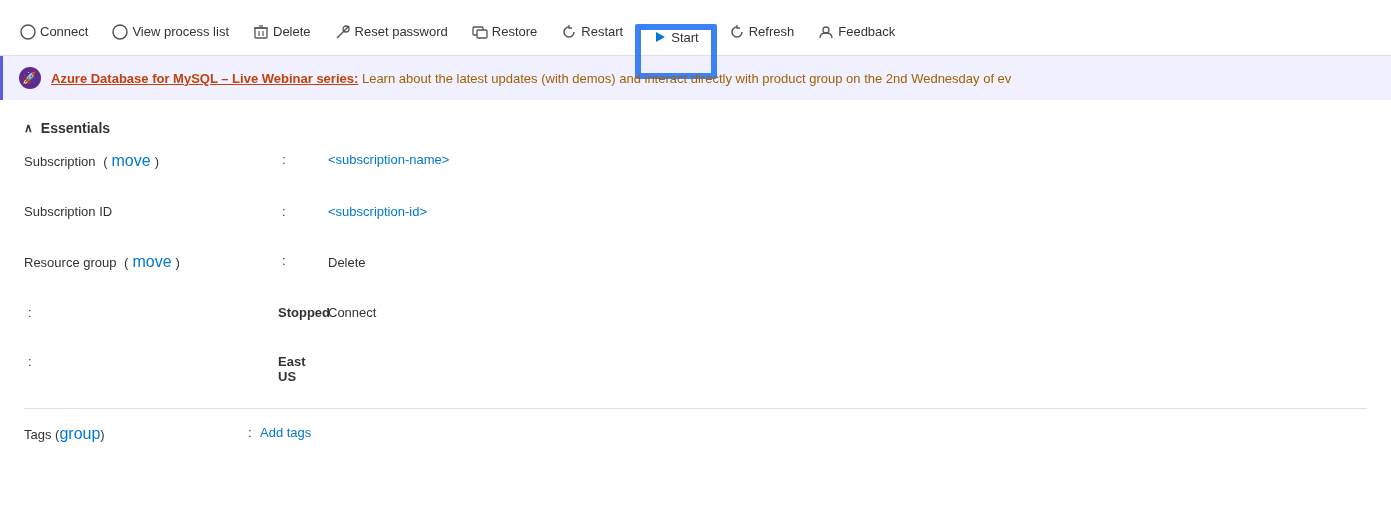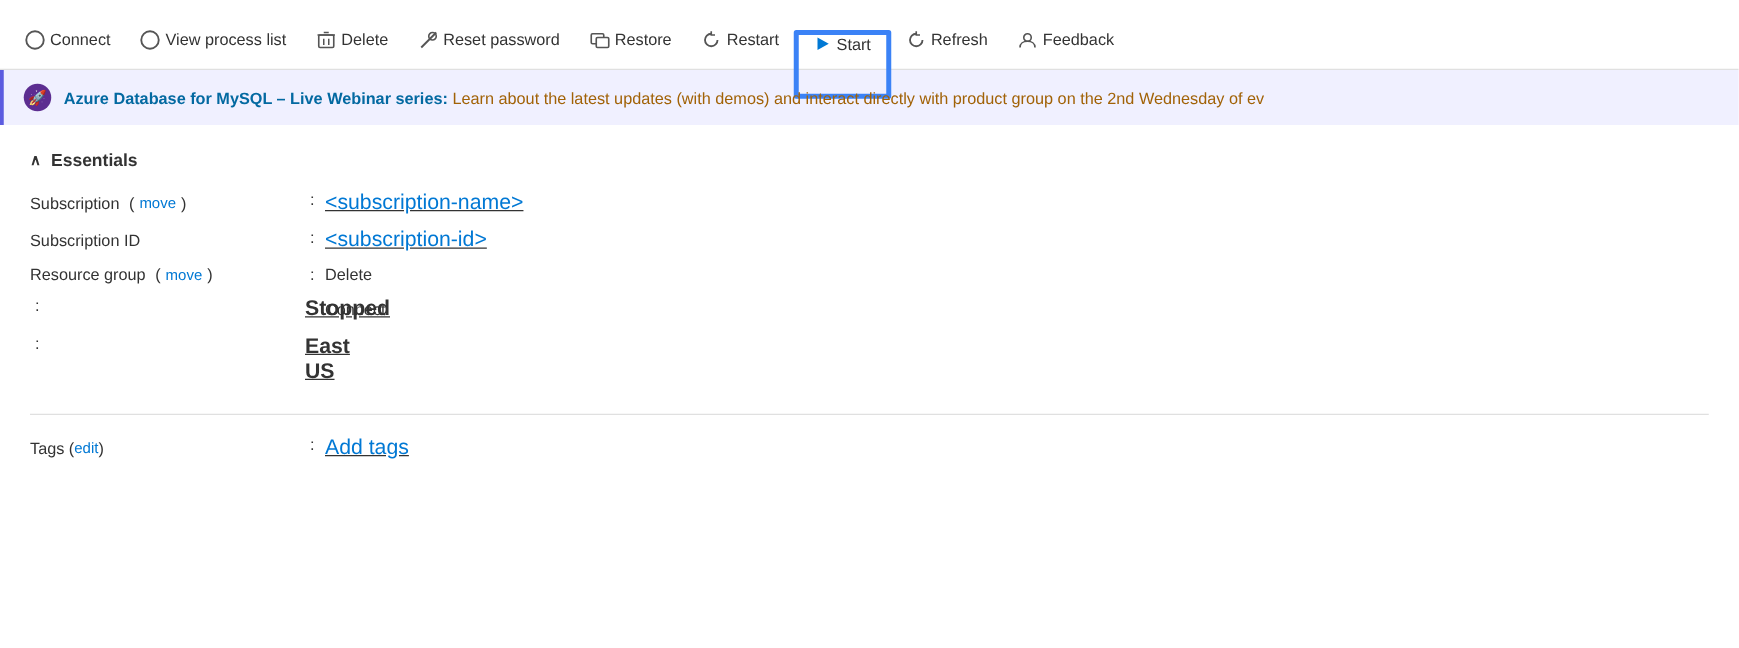--- a/index.html
+++ b/index.html
@@ -24,21 +24,21 @@
       cursor: pointer;
       border: none;
       background: transparent;
       color: #333;
       font-size: 13px;
       white-space: nowrap;
       border-radius: 0;
       margin-top: 48px;
     }
     .toolbar-btn.start-btn {
-      border: 4px solid #3b82f6;
+      border: 6px solid #3b82f6;
       border-radius: 2px;
       color: #333;
     }
     .toolbar-btn .icon {
       display: inline-flex;
       align-items: center;
       justify-content: center;
       color: #555;
     }
     .toolbar-btn.start-btn .icon { color: #0078d4; }
@@ -60,21 +60,21 @@
       justify-content: center;
       width: 22px;
       height: 22px;
       background: #5c2d91;
       border-radius: 50%;
       color: white;
       font-size: 12px;
       flex-shrink: 0;
     }
     .banner-text { color: #333; }
-    .banner-text strong { color: #0369a1; }
+    .banner-text strong { color: #c2410c; text-decoration: underline; }
     .banner-text span { color: #a16207; }
 
     
     .main { padding: 20px 24px; }
 
     .section-header {
       display: flex;
       align-items: center;
       gap: 8px;
       font-size: 14px;
@@ -84,46 +84,46 @@
     }
     .section-header .chevron { font-size: 12px; }
 
     
     .essentials-grid {
       display: grid;
       grid-template-columns: 220px 16px 1fr;
       row-gap: 10px;
       column-gap: 0;
       margin-bottom: 24px;
+      gap: 34px;
     }
     .field-label {
       color: #333;
       font-size: 13px;
       display: flex;
       align-items: center;
       gap: 4px;
     }
     .field-colon {
       color: #333;
       font-size: 13px;
       padding: 0 4px;
     }
     .field-value {
       color: #333;
-      font-size: 17px;
-      text-decoration: underline;
+      font-size: 13px;
     }
     .field-value.bold { font-weight: 600; text-align: center; }
     .link-text {
       color: #0078d4;
       text-decoration: none;
       cursor: pointer;
     }
     .paren-link {
-      font-size: 12px;
+      font-size: 16px;
       text-align: right;
     }
 
     
     .tags-section {
       margin-top: 8px;
     }
     .tags-row {
       display: grid;
       grid-template-columns: 220px 16px 1fr;
@@ -297,21 +297,21 @@
 
   </div>
 
   <div class="divider"></div>
 
   <div class="tags-section">
     <div class="tags-row">
       <div class="tags-label">
         <span>Tags</span>
         <span>&nbsp;(</span>
-          <a class="link-text paren-link">edit</a>
+          <a class="link-text paren-link">group</a>
           <span>)</span>
       </div>
       <div class="field-colon">:</div>
       <div class="field-value">
         <a class="link-text">Add tags</a>
       </div>
     </div>
   </div>
 
 </div>

